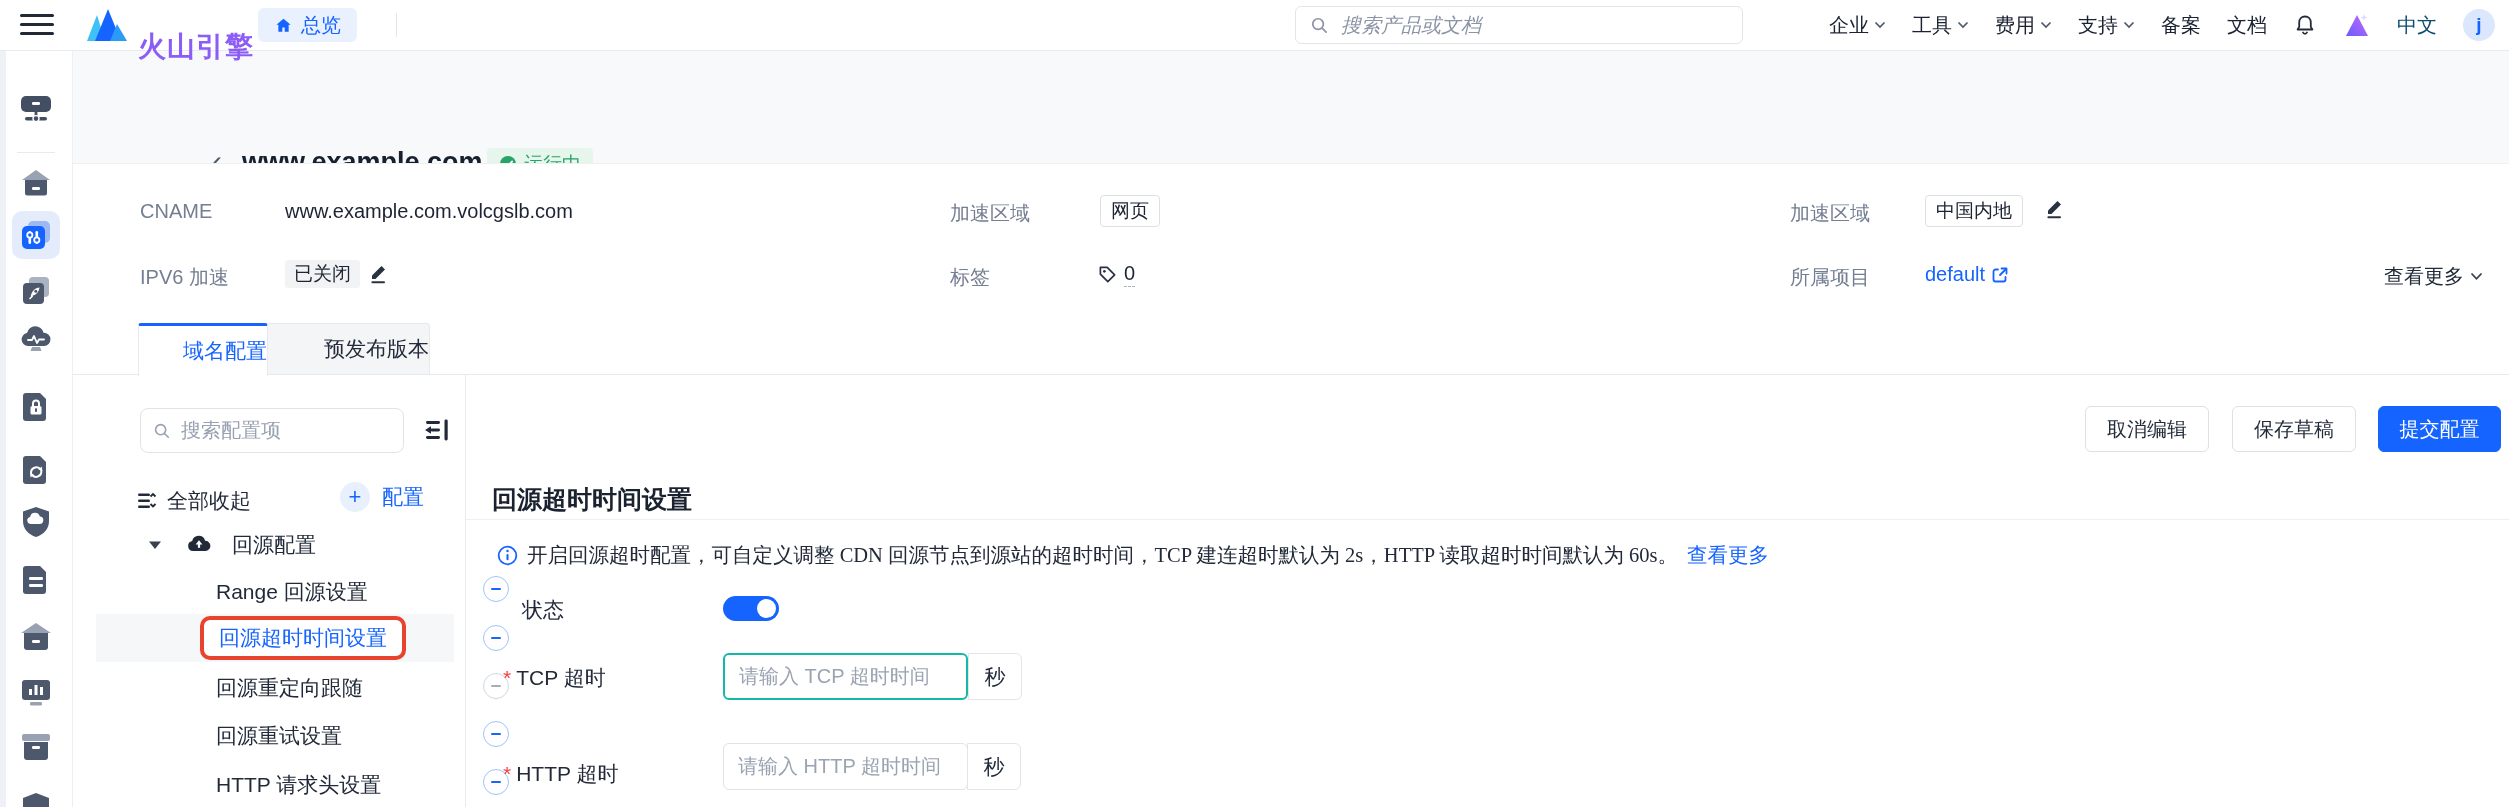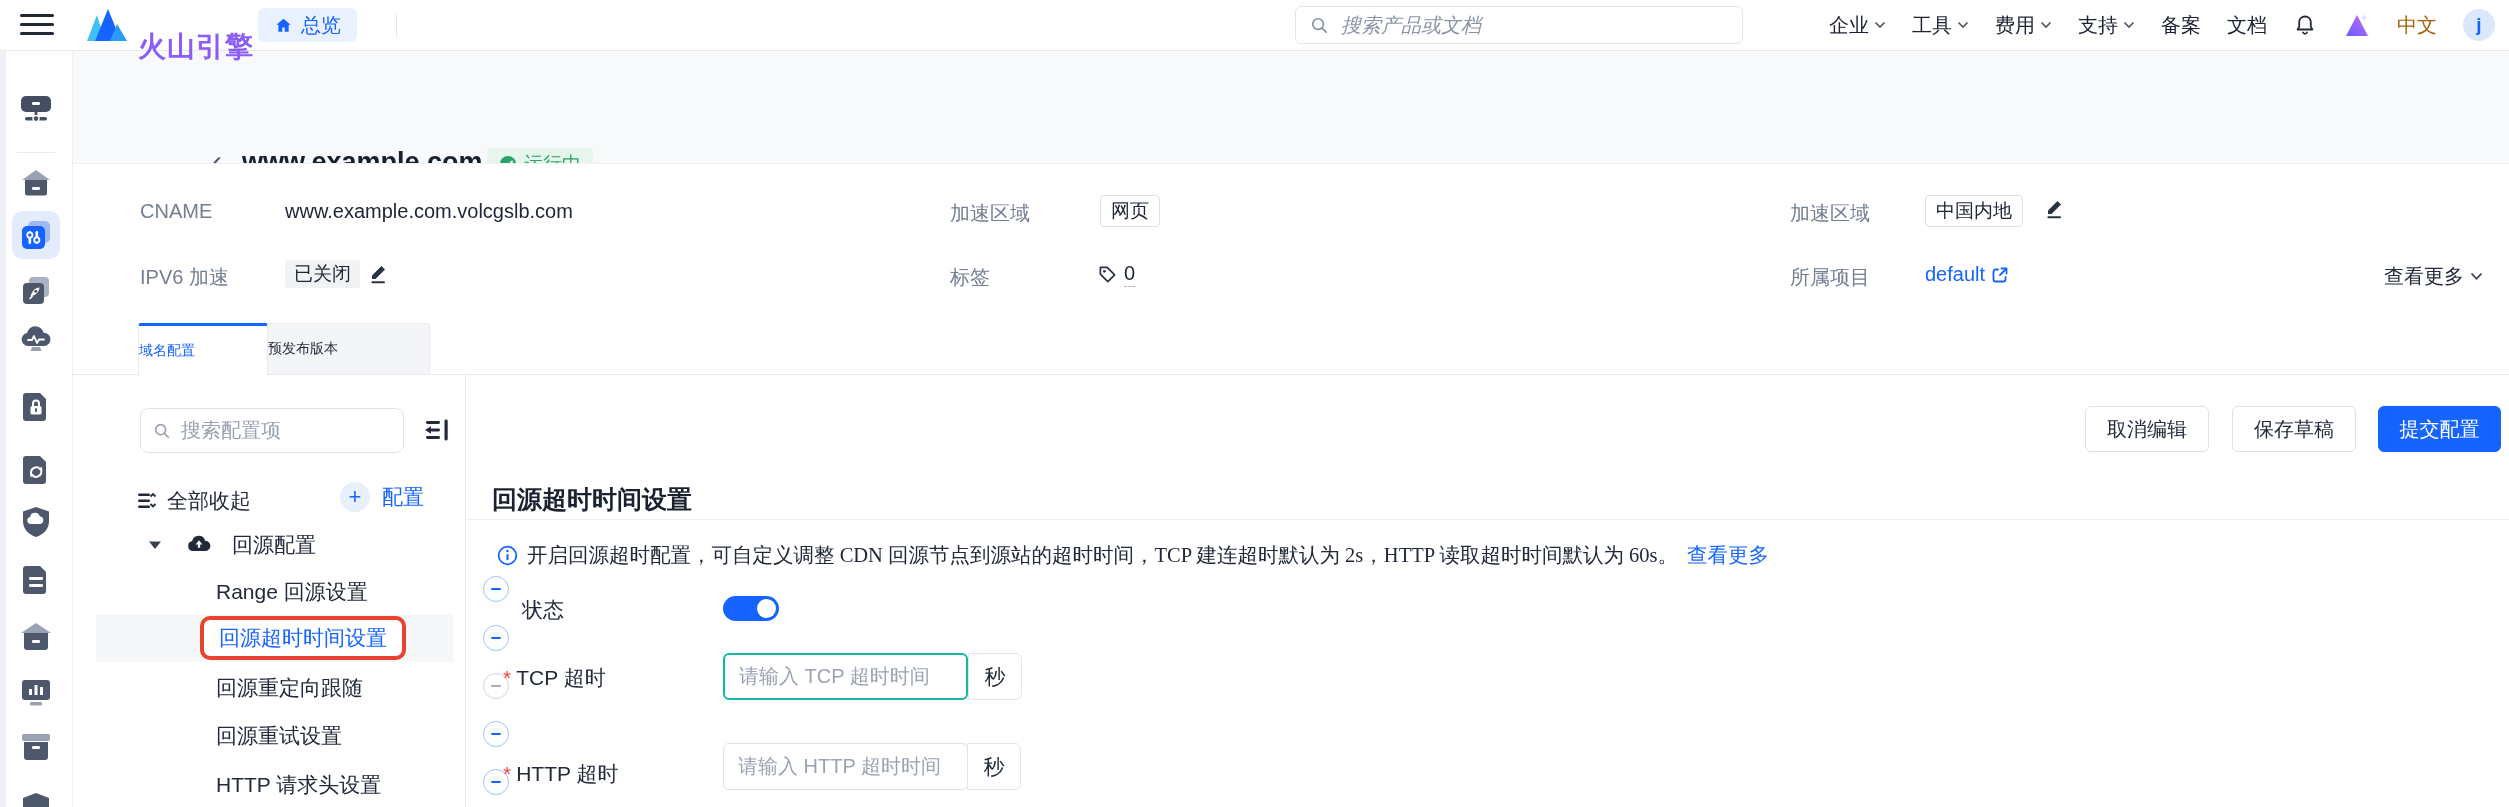--- a/index.html
+++ b/index.html
@@ -14,21 +14,21 @@
   .burger span{display:block;height:3.4px;background:#212936;border-radius:2px;margin-bottom:5.6px;}
   .logo-wrap{left:86px;top:7px;height:36px;gap:10px;cursor:pointer;}
   .logo-text{font-size:28px;font-weight:bold;color:#8b5cf6;letter-spacing:1px;margin-top:44px;}
   .overview-pill{left:258px;top:8px;height:34px;padding:0 16px;background:#e9f1fe;border-radius:6px;gap:8px;color:#1664ff;font-size:20px;cursor:pointer;}
   .nav-divider{left:396px;top:13px;width:1px;height:24px;background:#e5e6eb;}
   .nav-search{left:1295px;top:6px;width:448px;height:38px;border:1px solid #e3e5ea;border-radius:6px;background:#fff;gap:10px;padding:0 14px;box-sizing:border-box;}
   .nav-search input{border:none;outline:none;flex:1;font-size:20px;color:#c2410c;background:transparent;font-family:inherit;font-style:italic;}
   .nav-search input::placeholder{color:#8a94a6;}
   .nav-right{right:14px;top:0;height:50px;gap:26px;}
   .nav-item{font-size:20px;color:#1b2232;gap:5px;cursor:pointer;white-space:nowrap;}
-  .nav-item.lang{color:#a16207;}
+  .nav-item.lang{color:#0c4a6e;}
   .avatar{width:32px;height:32px;border-radius:50%;background:#dbe7fd;color:#1664ff;font-weight:bold;font-size:19px;display:flex;align-items:center;justify-content:center;cursor:pointer;}
 
   
   #sidebar{left:0;top:50px;width:72px;height:757px;background:#fff;border-right:1px solid #edeff2;z-index:20;}
   #sidebar .edge{position:absolute;left:0;top:0;width:6px;height:100%;background:#eef1f5;}
   .side-icon{position:absolute;left:50%;transform:translate(-50%,-50%);cursor:pointer;line-height:0;}
   .side-div{position:absolute;left:17px;width:38px;height:1px;background:#e8eaee;}
   .active-chip{width:48px;height:48px;background:#e4ecfc;border-radius:10px;display:flex;align-items:center;justify-content:center;}
 
   
@@ -46,21 +46,21 @@
   .ivalue{font-size:20px;color:#1d2433;white-space:nowrap;}
   .tag-box{border:1px solid #dcdfe5;border-radius:4px;height:30px;padding:0 10px;font-size:19px;color:#1d2433;display:inline-flex;align-items:center;}
   .chip-gray{background:#f2f3f5;border-radius:3px;height:28px;padding:0 9px;font-size:19px;color:#1d2433;display:inline-flex;align-items:center;}
   .pencil{cursor:pointer;line-height:0;}
   .link-blue{color:#1664ff;font-size:20px;cursor:pointer;white-space:nowrap;}
   .view-more{font-size:20px;color:#232b3a;gap:6px;cursor:pointer;}
   .dotted-num{font-size:20px;color:#1d2433;border-bottom:1px dashed #aab2bf;padding-bottom:1px;}
 
   
   .tabs-row{left:0;top:159px;width:2437px;height:52px;border-bottom:1px solid #e7e9ee;box-sizing:border-box;}
-  .tab{position:absolute;top:0;height:52px;box-sizing:border-box;display:flex;align-items:center;justify-content:flex-start;font-size:14px;cursor:pointer;}
+  .tab{position:absolute;top:0;height:52px;box-sizing:border-box;display:flex;align-items:center;justify-content:flex-end;font-size:21px;cursor:pointer;}
   .tab.active{left:66px;width:130px;background:#fff;border:1px solid #e7e9ee;border-top:3px solid #1664ff;border-bottom:none;height:53px;color:#1664ff;border-radius:3px 3px 0 0;z-index:2;}
   .tab.idle{left:195px;width:163px;background:#f4f5f7;border:1px solid #e7e9ee;color:#242c3b;border-radius:3px 3px 0 0;}
 
   
   .btn{position:absolute;height:46px;border-radius:6px;display:flex;align-items:center;justify-content:center;font-size:20px;cursor:pointer;box-sizing:border-box;}
   .btn.ghost{background:#fff;border:1px solid #dde0e6;color:#242c3b;}
   .btn.primary{background:#1664ff;color:#fff;border:1px solid #1664ff;}
 
   
   .cfg-search{left:68px;top:244px;width:264px;height:45px;border:1px solid #dfe3ea;border-radius:8px;background:#fff;box-sizing:border-box;gap:8px;padding:0 12px;}

